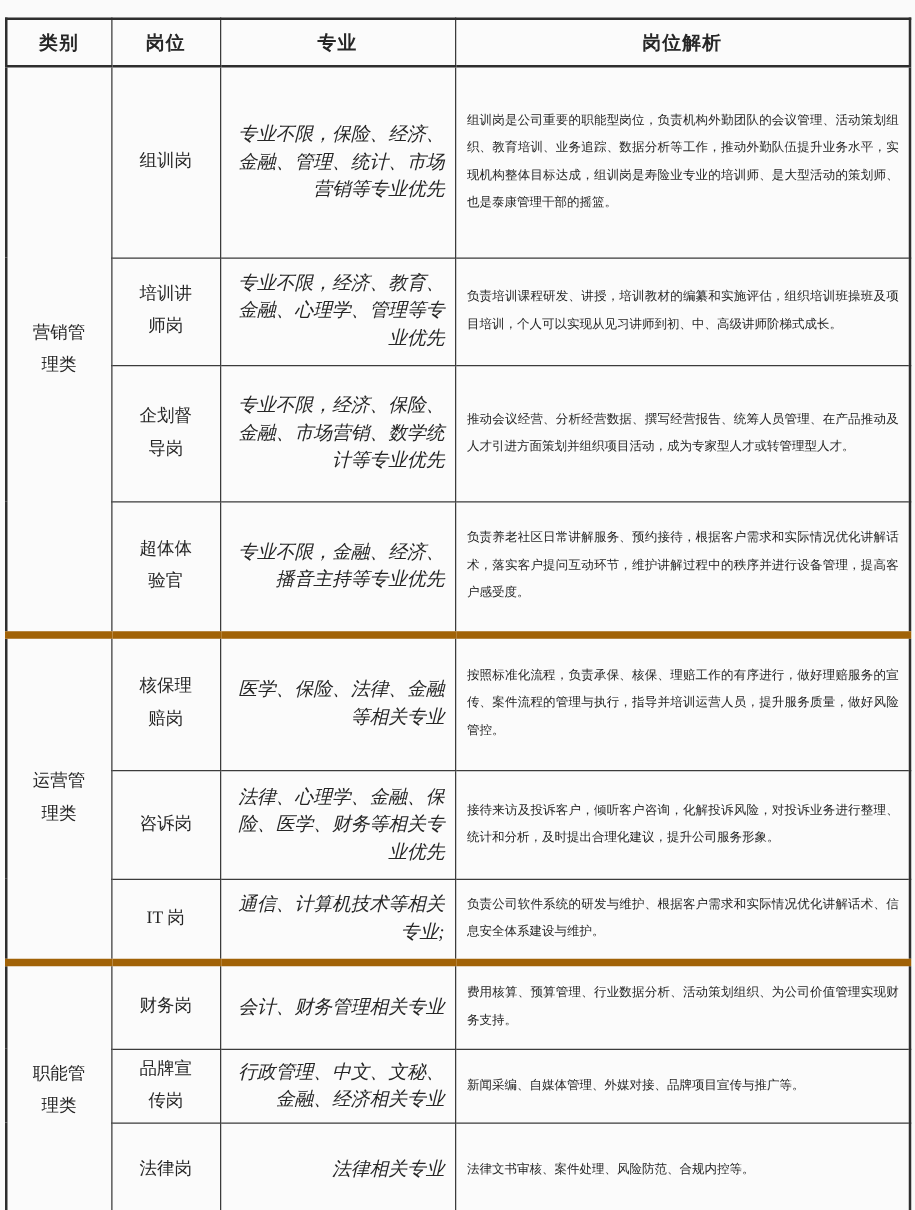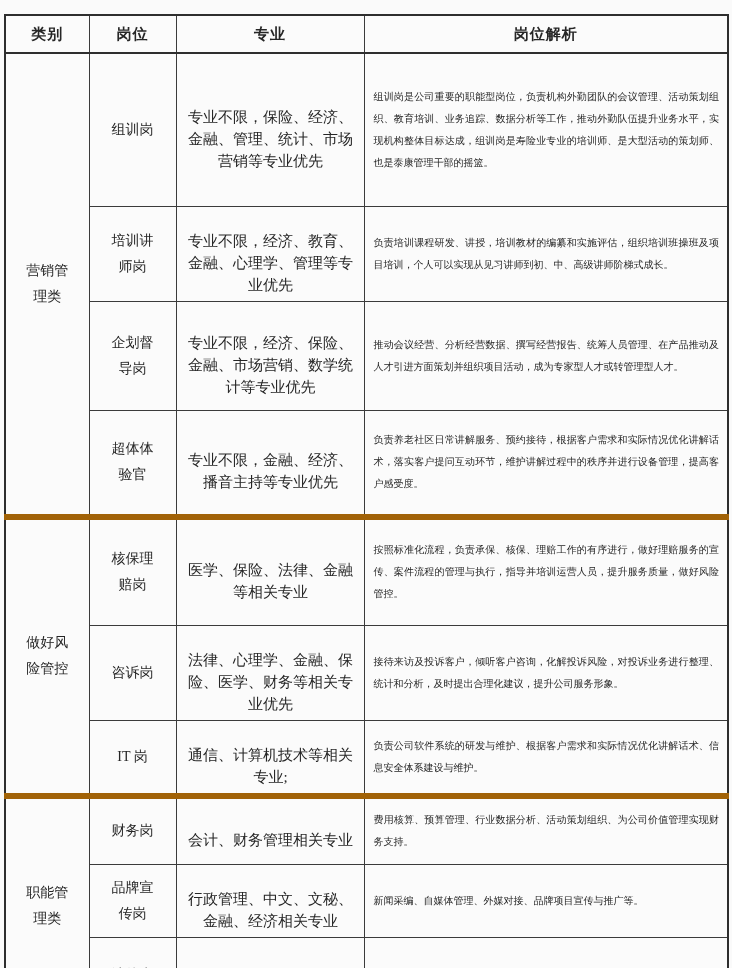--- a/index.html
+++ b/index.html
@@ -38,22 +38,23 @@
   }
   td.cat .wrap,td.pos .wrap{
     display:inline-block;
     width:46px;
     word-break:break-all;
     text-align:center;
   }
   td.major{
     font-size:15px;
     line-height:22px;
-    padding:23px 8px 5px 9px;
-    text-align:center;
+    padding:5px 8px 5px 9px;
+    text-align:right;
+    font-style:italic;
   }
   td.analysis{
     font-size:10px;
     line-height:22px;
     padding:5px 8px 5px 9px;
     text-align:justify;
   }
   
   tr.r0{height:153px} tr.r1{height:86px} tr.r2{height:109px} tr.r3{height:107px}
   tr.r4{height:108px} tr.r5{height:87px}  tr.r6{height:67px}
@@ -98,21 +99,21 @@
         <td class="major">专业不限，经济、保险、金融、市场营销、数学统计等专业优先</td>
         <td class="analysis">推动会议经营、分析经营数据、撰写经营报告、统筹人员管理、在产品推动及人才引进方面策划并组织项目活动，成为专家型人才或转管理型人才。</td>
       </tr>
       <tr class="r3">
         <td class="pos"><span class="wrap">超体体验官</span></td>
         <td class="major">专业不限，金融、经济、播音主持等专业优先</td>
         <td class="analysis">负责养老社区日常讲解服务、预约接待，根据客户需求和实际情况优化讲解话术，落实客户提问互动环节，维护讲解过程中的秩序并进行设备管理，提高客户感受度。</td>
       </tr>
 
       <tr class="r4 sec">
-        <td class="cat" rowspan="3"><span class="wrap">做好风险管控</span></td>
+        <td class="cat" rowspan="3"><span class="wrap">运营管理类</span></td>
         <td class="pos"><span class="wrap">核保理赔岗</span></td>
         <td class="major">医学、保险、法律、金融等相关专业</td>
         <td class="analysis">按照标准化流程，负责承保、核保、理赔工作的有序进行，做好理赔服务的宣传、案件流程的管理与执行，指导并培训运营人员，提升服务质量，做好风险管控。</td>
       </tr>
       <tr class="r5">
         <td class="pos"><span class="wrap">咨诉岗</span></td>
         <td class="major">法律、心理学、金融、保险、医学、财务等相关专业优先</td>
         <td class="analysis">接待来访及投诉客户，倾听客户咨询，化解投诉风险，对投诉业务进行整理、统计和分析，及时提出合理化建议，提升公司服务形象。</td>
       </tr>
       <tr class="r6">

